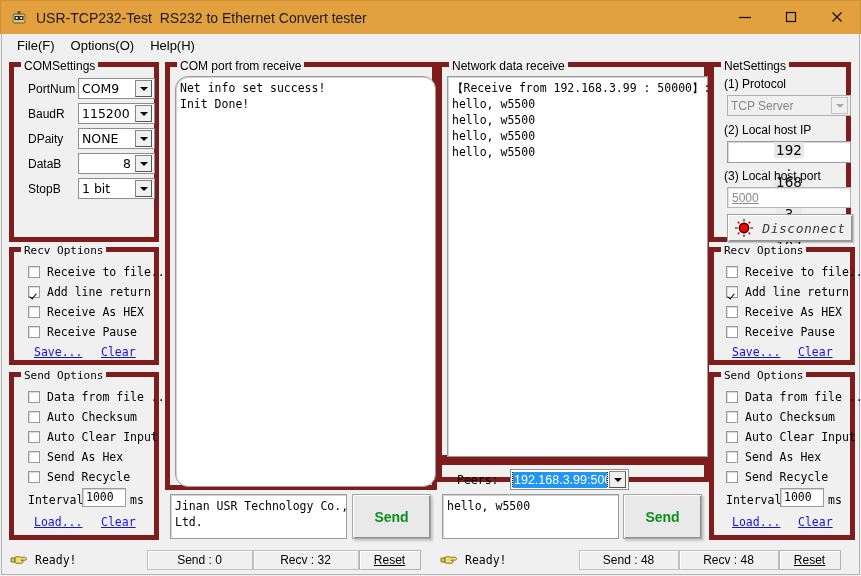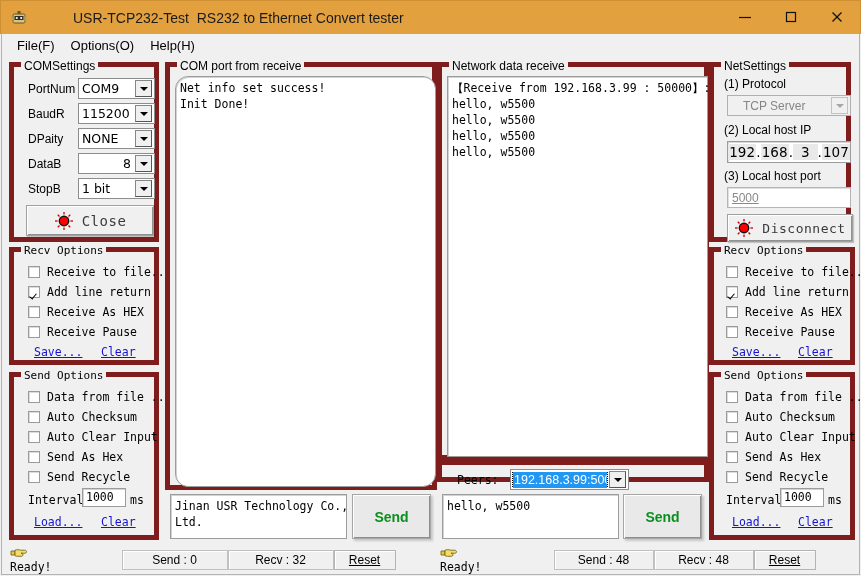--- a/index.html
+++ b/index.html
@@ -24,21 +24,20 @@
     position: absolute;
     left: 0; top: 0;
     width: 861px;
     height: 34px;
     background: #e2a03f;
     border: 1px solid #cf8f33;
     border-bottom: none;
     box-sizing: border-box;
     display: flex;
     align-items: center;
-    gap: 37px;
   }
   .title-icon {
     width: 18px; height: 18px;
     margin-left: 9px;
     margin-right: 8px;
     position: relative;
     flex: none;
   }
   .title-text {
     font-size: 14px;
@@ -261,21 +260,20 @@
     display: flex;
     align-items: center;
     box-sizing: border-box;
   }
   .sb-ready {
     display: flex;
     font-family: "DejaVu Sans Mono", monospace;
     font-size: 11.5px;
     color: #000;
     padding-left: 8px;
-    flex-direction: column;
   }
   .hand-icon { width: 18px; height: 14px; margin-right: 7px; flex: none; }
   .sb-cell {
     height: 20px;
     border: 1px solid #c0c0c0;
     box-shadow: inset 1px 1px 0 #fff;
     box-sizing: border-box;
     display: flex;
     align-items: center;
     justify-content: center;
@@ -410,39 +408,20 @@
       </div>
 
       <div class="lbl-sans" style="position:absolute; left:14px; top:115px;">StopB</div>
       <div class="combo" style="left:64px; top:111px; width:77px;">
         <div class="val">1 bit</div>
         <div class="arrow">
             <div class="tri-down"></div>
           </div>
       </div>
 
-      <div class="btn3d" style="left:12px; top:138px; width:128px; height:31px;">
-        <div class="led">
-          <svg width="20" height="20" viewBox="0 0 20 20">
-            <g stroke="#c00" stroke-width="1.3">
-              <line x1="10" y1="1" x2="10" y2="3.6"></line>
-              <line x1="10" y1="16.4" x2="10" y2="19"></line>
-              <line x1="1" y1="10" x2="3.6" y2="10"></line>
-              <line x1="16.4" y1="10" x2="19" y2="10"></line>
-              <line x1="3.8" y1="3.8" x2="5.5" y2="5.5"></line>
-              <line x1="14.5" y1="14.5" x2="16.2" y2="16.2"></line>
-              <line x1="16.2" y1="3.8" x2="14.5" y2="5.5"></line>
-              <line x1="5.5" y1="14.5" x2="3.8" y2="16.2"></line>
-            </g>
-            <circle cx="10" cy="10" r="5.4" fill="#111"></circle>
-            <circle cx="10" cy="10" r="4" fill="#ff0000"></circle>
-          </svg>
-        </div>
-        <div class="btn-label-mono">Close</div>
-      </div>
     </div>
 
     <div class="group" style="left:7px; top:190px; width:150px; height:118px;">
       <div class="legend mono">Recv Options</div>
 
       <div class="chk-row" style="left:14px; top:12px;">
         <div class="chk"></div>
         <div class="lbl-mono">Receive to file...</div>
       </div>
       <div class="chk-row" style="left:14px; top:32px;">
@@ -534,29 +513,29 @@
 
     <div class="textbox" style="left:440px; top:437px; width:177px; height:45px;">
       <div class="mono-content">hello, w5500</div>
     </div>
     <div class="sendbtn" style="left:621px; top:437px; width:79px; height:45px;">Send</div>
 
     <div class="group" style="left:707px; top:5px; width:142px; height:180px;">
       <div class="legend sans">NetSettings</div>
 
       <div class="lbl-sans" style="position:absolute; left:10px; top:10px;">(1) Protocol</div>
-      <div class="combo disabled" style="left:13px; top:28px; width:124px;padding-left:12px;">
+      <div class="combo disabled" style="left:13px; top:28px; width:124px;">
         <div class="val">TCP Server</div>
         <div class="arrow">
             <div class="tri-down"></div>
           </div>
       </div>
 
       <div class="lbl-sans" style="position:absolute; left:10px; top:56px;">(2) Local host IP</div>
-      <div class="ipfield" style="left:13px; top:74px; width:124px; height:22px;">
+      <div class="ipfield" style="left:13px; top:74px; width:124px; height:22px;flex-direction:column;">
         <span class="oct" style="width:28px;">192</span>
           <span class="dot">.</span>
           <span class="oct" style="width:28px;">168</span>
           <span class="dot">.</span>
           <span class="oct" style="width:24px;">3</span>
           <span class="dot">.</span>
           <span class="oct" style="width:28px;">107</span>
       </div>
 
       <div class="lbl-sans" style="position:absolute; left:10px; top:102px;">(3) Local host port</div>
@@ -574,21 +553,21 @@
               <line x1="16.4" y1="10" x2="19" y2="10"></line>
               <line x1="3.8" y1="3.8" x2="5.5" y2="5.5"></line>
               <line x1="14.5" y1="14.5" x2="16.2" y2="16.2"></line>
               <line x1="16.2" y1="3.8" x2="14.5" y2="5.5"></line>
               <line x1="5.5" y1="14.5" x2="3.8" y2="16.2"></line>
             </g>
             <circle cx="10" cy="10" r="5.4" fill="#111"></circle>
             <circle cx="10" cy="10" r="4" fill="#ff0000"></circle>
           </svg>
         </div>
-        <div class="btn-label-mono" style="font-size:13px;">Disconnect</div>
+        <div class="btn-label-mono" style="font-size:13px;font-style:italic;">Disconnect</div>
       </div>
     </div>
 
     <div class="group" style="left:707px; top:190px; width:146px; height:118px;">
       <div class="legend mono">Recv Options</div>
 
       <div class="chk-row" style="left:12px; top:12px;">
         <div class="chk"></div>
         <div class="lbl-mono">Receive to file...</div>
       </div>

